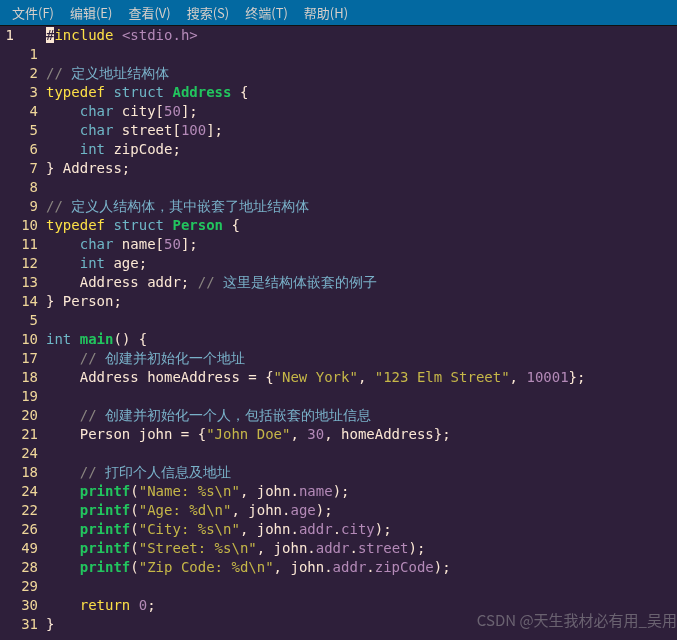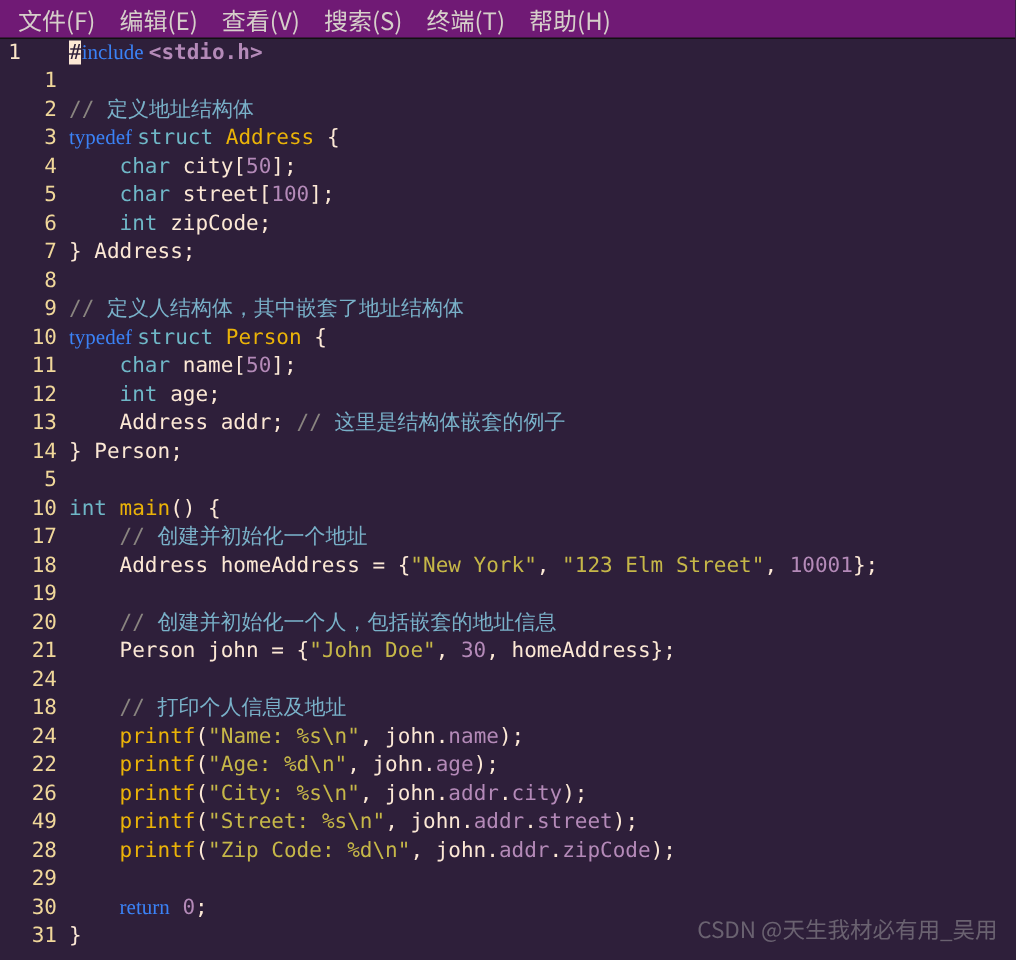--- a/index.html
+++ b/index.html
@@ -6,29 +6,29 @@
   body {
     background:#2e1f3a;
     font-family:"DejaVu Sans Mono","Consolas",monospace;
     font-size:14px;
     color:#fce8d5;
     width:677px;
     height:640px;
     overflow:hidden;
   }
   .menubar {
-    background:#701a75;
+    background:#0369a1;
     color:#d6cfca;
     height:26px;
     display:flex;
     align-items:center;
     padding:0 4px;
     border-bottom:1px solid #111;
     font-family:"Noto Sans CJK SC","WenQuanYi Micro Hei",sans-serif;
-    font-size:16px;
+    font-size:13px;
   }
   .menubar .menu-item { padding:2px 8px; cursor:pointer; }
   .editor {
     display:flex;
     height:calc(100% - 26px);
     background:#2e1f3a;
   }
   .left-col {
     display:flex;
     flex-direction:column;
@@ -48,34 +48,34 @@
   }
   .line-h { height:19px; line-height:19px; }
   .code {
     flex:1;
     white-space:pre;
     padding-left:2px;
   }
   .code-line { height:19px; line-height:19px; }
   .tilde { color:#6fb7c7; padding-left:0; }
   
-  .mg { color:#3b82f6;font-family:Liberation Serif, serif; }   
+  .mg { color:#fde047; }   
   .bl { color:#6fb7c7;text-align:right; }   
-  .or { color:#eab308; }   
+  .or { color:#22c55e;font-weight:bold; }   
   .pu { color:#b48ab8; }   
   .gr { color:#8a8580; }   
   .cm { color:#79b1c9; }   
   .st { color:#c6b748; }   
   .nu { color:#b48ab8; }   
   .pl { color:#fce8d5; }   
-  .an { color:#b48ab8;font-weight:bold; }   
+  .an { color:#b48ab8; }   
   .cursor { background:#fce8d5; color:#2e1f3a; }
   .watermark {
     position:fixed;
-    right:12px;
+    right:0;
     bottom:10px;
     color:rgba(180,180,180,0.45);
     font-family:"Noto Sans CJK SC",sans-serif;
     font-size:15px;
     pointer-events:none;
   }
 </style>
 </head>
 <body>
 

